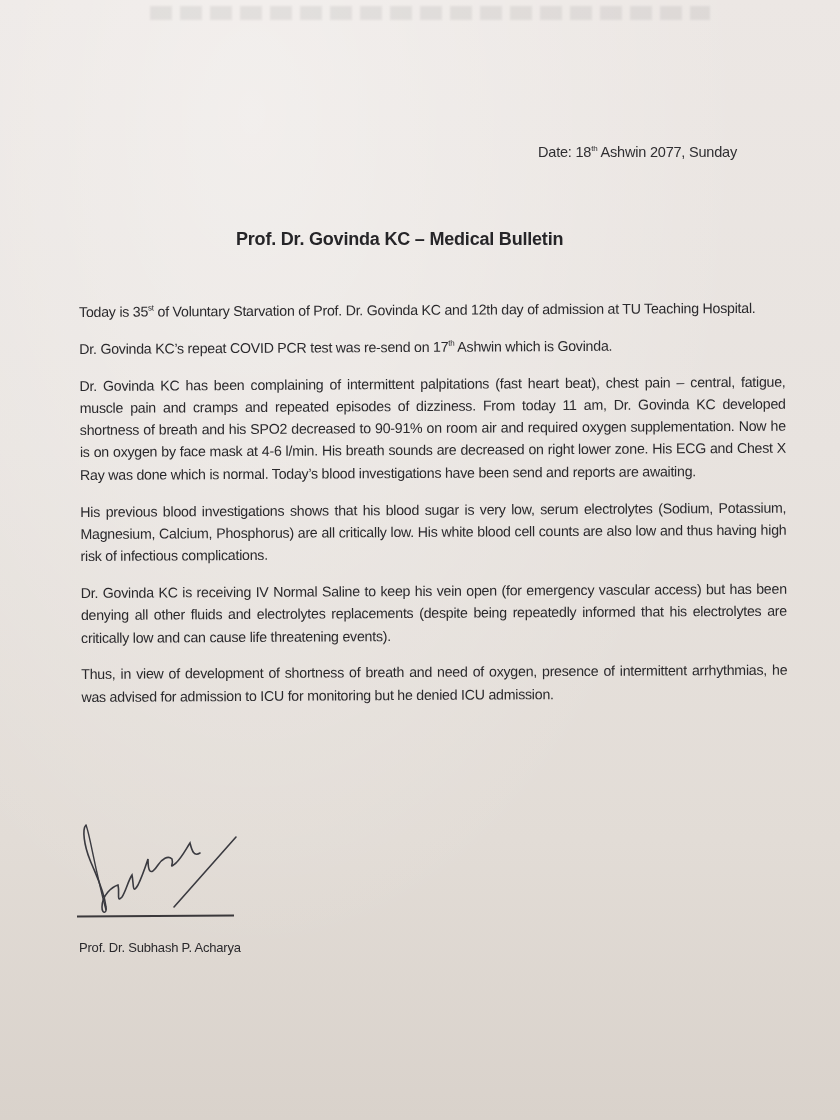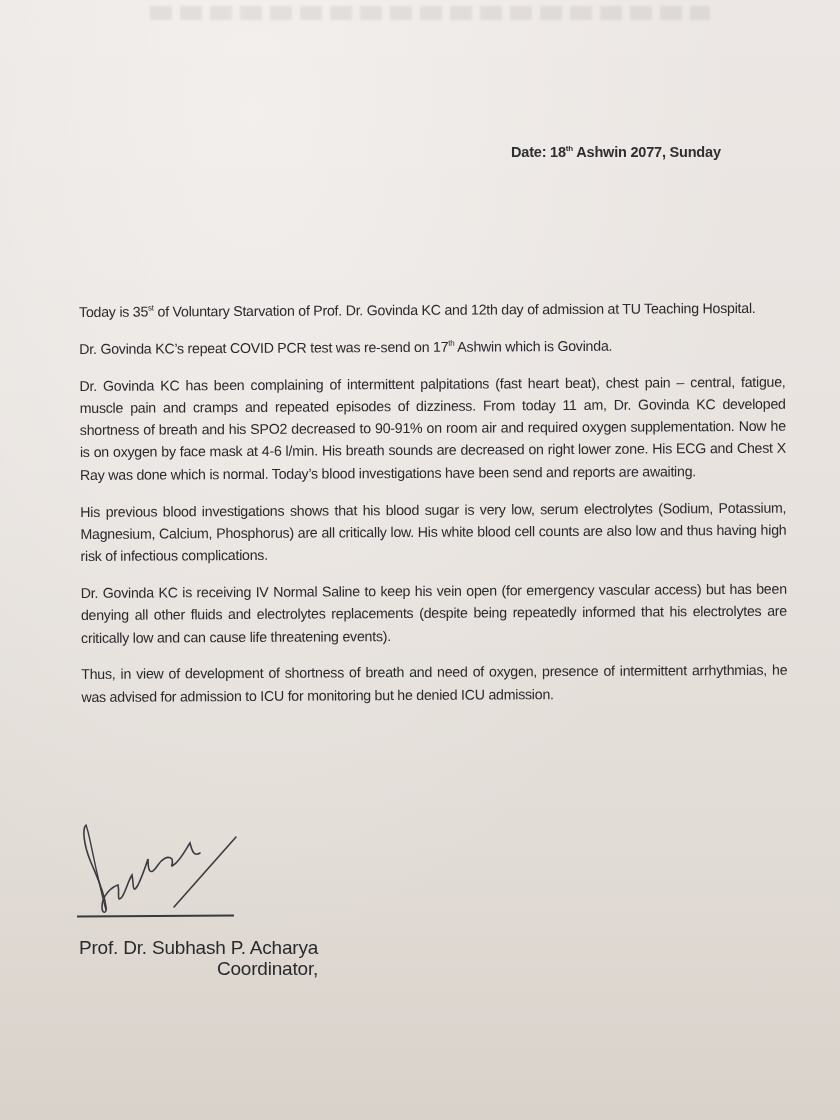--- a/index.html
+++ b/index.html
@@ -16,22 +16,22 @@
       radial-gradient(ellipse at 30% 10%, rgba(255,255,255,0.35), rgba(255,255,255,0) 60%),
       linear-gradient(180deg, #ece7e4 0%, #e8e3df 40%, #e2dcd6 75%, #d9d2cb 100%);
   }
   .bleed {
     position: absolute; left: 150px; top: 6px; width: 560px; height: 14px;
     opacity: 0.12;
     background: repeating-linear-gradient(90deg, #777 0 22px, transparent 22px 30px);
     filter: blur(1px);
   }
   .date {
-    position: absolute; left: 511px; top: 144px;
-    font-size: 14.5px; font-weight: bold; color: #2f2e31;
+    position: absolute; left: 538px; top: 144px;
+    font-size: 14.5px; font-weight: normal; color: #2f2e31;
     letter-spacing: -0.2px;
   }
   sup { font-size: 8px; vertical-align: 6px; line-height: 0; }
   .title {
     position: absolute; left: 236px; top: 229px;
     font-size: 18px; font-weight: bold; color: #262528;
     letter-spacing: -0.2px;
   }
   .body {
     position: absolute; left: 79px; top: 301px; width: 706px;
@@ -42,45 +42,45 @@
   .body p.just { text-align: justify; }
   .sig {
     position: absolute; left: 76px; top: 815px; width: 170px; height: 105px;
   }
   .sig-line {
     position: absolute; left: 77px; top: 915px; width: 157px; height: 2px;
     background: #3a383b; transform: rotate(-0.4deg);
   }
   .signer {
     position: absolute; left: 79px; top: 937px;
-    font-size: 19px; line-height: 21.3px; color: #2a292c; letter-spacing: -0.2px; text-align: right;
+    font-size: 13px; line-height: 21.3px; color: #2a292c; letter-spacing: -0.2px;
   }
 </style>
 </head>
 <body>
 
 <div class="paper">
   <div class="bleed"></div>
 
   <div class="date"><span>Date: 18</span><sup>th</sup><span> Ashwin 2077, Sunday</span></div>
 
+  <div class="title">Prof. Dr. Govinda KC – Medical Bulletin</div>
 
   <div class="body">
     <p><span>Today is 35</span><sup>st</sup><span> of Voluntary Starvation of Prof. Dr. Govinda KC and 12th day of admission at TU Teaching Hospital.</span></p>
     <p><span>Dr. Govinda KC’s repeat COVID PCR test was re-send on 17</span><sup>th</sup><span> Ashwin which is Govinda.</span></p>
     <p class="just">Dr. Govinda KC has been complaining of intermittent palpitations (fast heart beat), chest pain – central, fatigue, muscle pain and cramps and repeated episodes of dizziness. From today 11 am, Dr. Govinda KC developed shortness of breath and his SPO2 decreased to 90-91% on room air and required oxygen supplementation. Now he is on oxygen by face mask at 4-6 l/min. His breath sounds are decreased on right lower zone. His ECG and Chest X Ray was done which is normal. Today’s blood investigations have been send and reports are awaiting.</p>
     <p class="just">His previous blood investigations shows that his blood sugar is very low, serum electrolytes (Sodium, Potassium, Magnesium, Calcium, Phosphorus) are all critically low. His white blood cell counts are also low and thus having high risk of infectious complications.</p>
     <p class="just">Dr. Govinda KC is receiving IV Normal Saline to keep his vein open (for emergency vascular access) but has been denying all other fluids and electrolytes replacements (despite being repeatedly informed that his electrolytes are critically low and can cause life threatening events).</p>
     <p class="just">Thus, in view of development of shortness of breath and need of oxygen, presence of intermittent arrhythmias, he was advised for admission to ICU for monitoring but he denied ICU admission.</p>
   </div>
 
   <svg class="sig" viewBox="0 0 170 105">
     <path d="M10 10 C 6 14, 8 30, 14 45 C 20 60, 28 75, 30 92 C 31 98, 26 100, 26 92 C 26 80, 36 72, 42 70 C 44 78, 40 88, 46 82 C 50 76, 52 66, 56 60 C 58 70, 56 80, 62 70 C 66 62, 70 50, 72 44 C 72 56, 74 62, 82 50 C 86 44, 92 40, 96 44 C 98 50, 92 54, 100 48 C 106 42, 110 34, 114 28 C 116 36, 118 42, 124 38" fill="none" stroke="#3a3a40" stroke-width="1.6" stroke-linecap="round"></path>
     <path d="M10 10 C 14 20, 18 50, 30 95" fill="none" stroke="#3a3a40" stroke-width="1.4"></path>
     <path d="M98 92 L 160 22" fill="none" stroke="#3a3a40" stroke-width="1.6" stroke-linecap="round"></path>
   </svg>
   <div class="sig-line"></div>
 
   <div class="signer">
     <div>Prof. Dr. Subhash P. Acharya</div>
-    <div>Coordinator,</div>
   </div>
 </div>
 
 </body></html>

